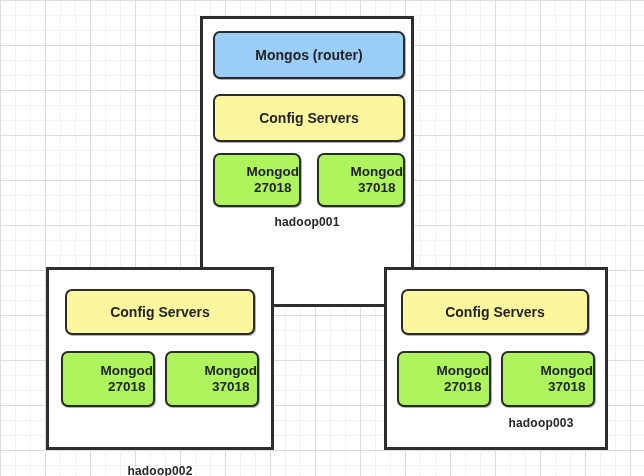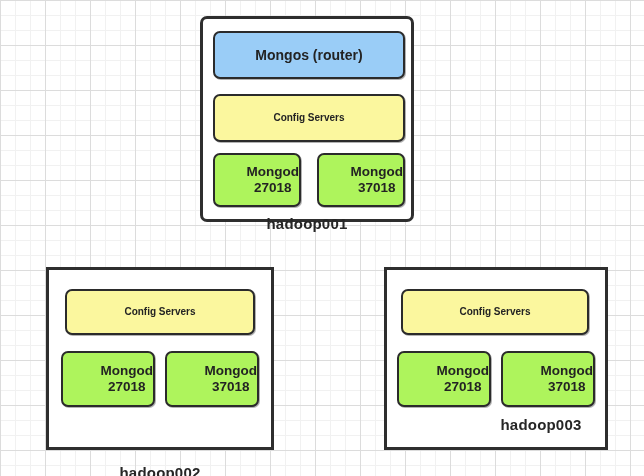--- a/index.html
+++ b/index.html
@@ -54,45 +54,45 @@
     font-weight: bold;
     line-height: 1.18;
     box-shadow: 1px 1px 0 rgba(0,0,0,0.30);
   }
   .svc-mongos {
     background: #9ACDF7;
     font-size: 14px;
   }
   .svc-config {
     background: #FBF79E;
-    font-size: 10px;
+    font-size: 14px;
   }
   .svc-mongod {
     background: #AEF45C;
     font-size: 13.5px;
     justify-content: flex-end;
   }
   .svc-label {
     display: block;
     white-space: pre-line;
   }
 
   
   .host-caption {
     position: absolute;
     width: 100%;
     text-align: center;
-    font-size: 15px;
+    font-size: 12px;
     font-weight: bold;
     color: #262626;
     letter-spacing: 0.2px;
   }
 
   
-  #host-1 { left: 200px; top: 16px; width: 214px; height: 206px; border-radius: 7px; }
+  #host-1 { left: 200px; top: 16px; width: 214px; height: 291px; }
   #host-1 .m1-mongos  { left: 10px;  top: 12px;  width: 192px; height: 48px; }
   #host-1 .m1-config  { left: 10px;  top: 75px;  width: 192px; height: 48px; }
   #host-1 .m1-mongod-a{ left: 10px;  top: 134px; width: 88px;  height: 54px; }
   #host-1 .m1-mongod-b{ left: 114px; top: 134px; width: 88px;  height: 54px; }
   #host-1 .host-caption { left: 0; top: 196px; }
 
   
   #host-2 { left: 46px; top: 267px; width: 228px; height: 183px; }
   #host-2 .m2-config  { left: 16px;  top: 19px;  width: 190px; height: 46px; }
   #host-2 .m2-mongod-a{ left: 12px;  top: 81px;  width: 94px;  height: 56px; }

